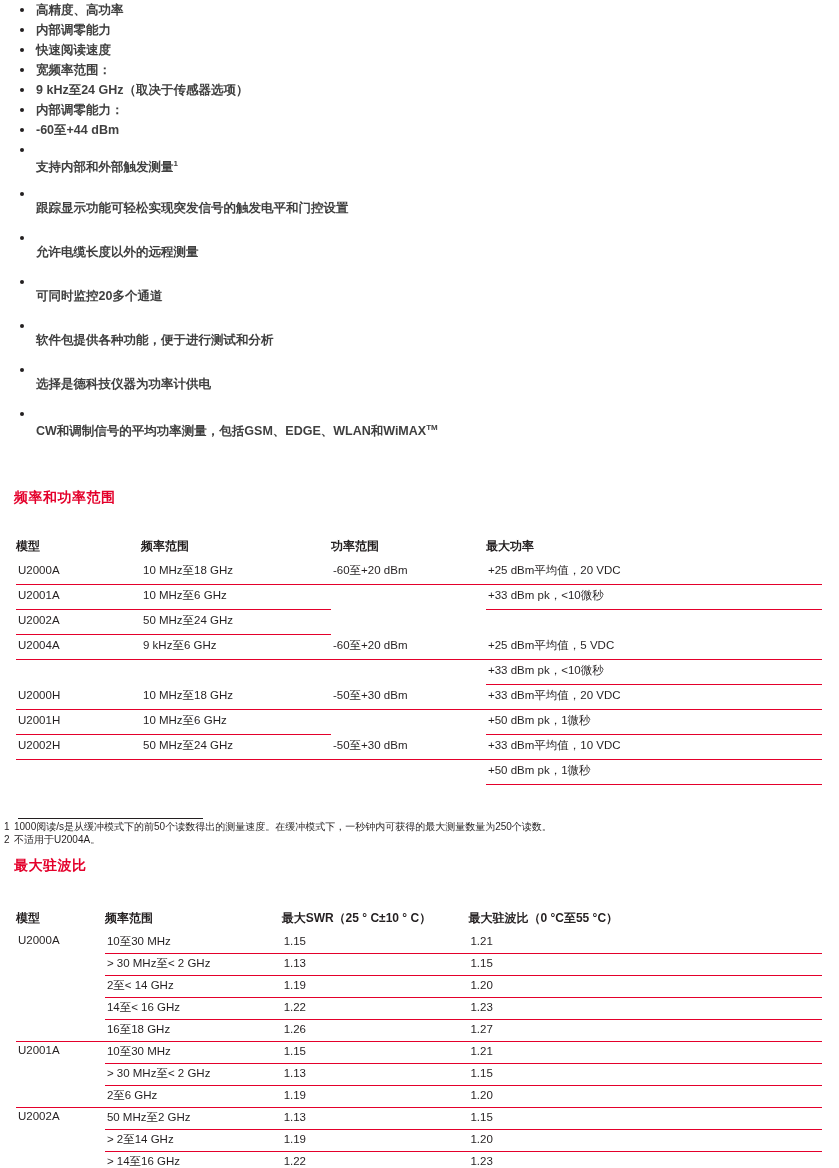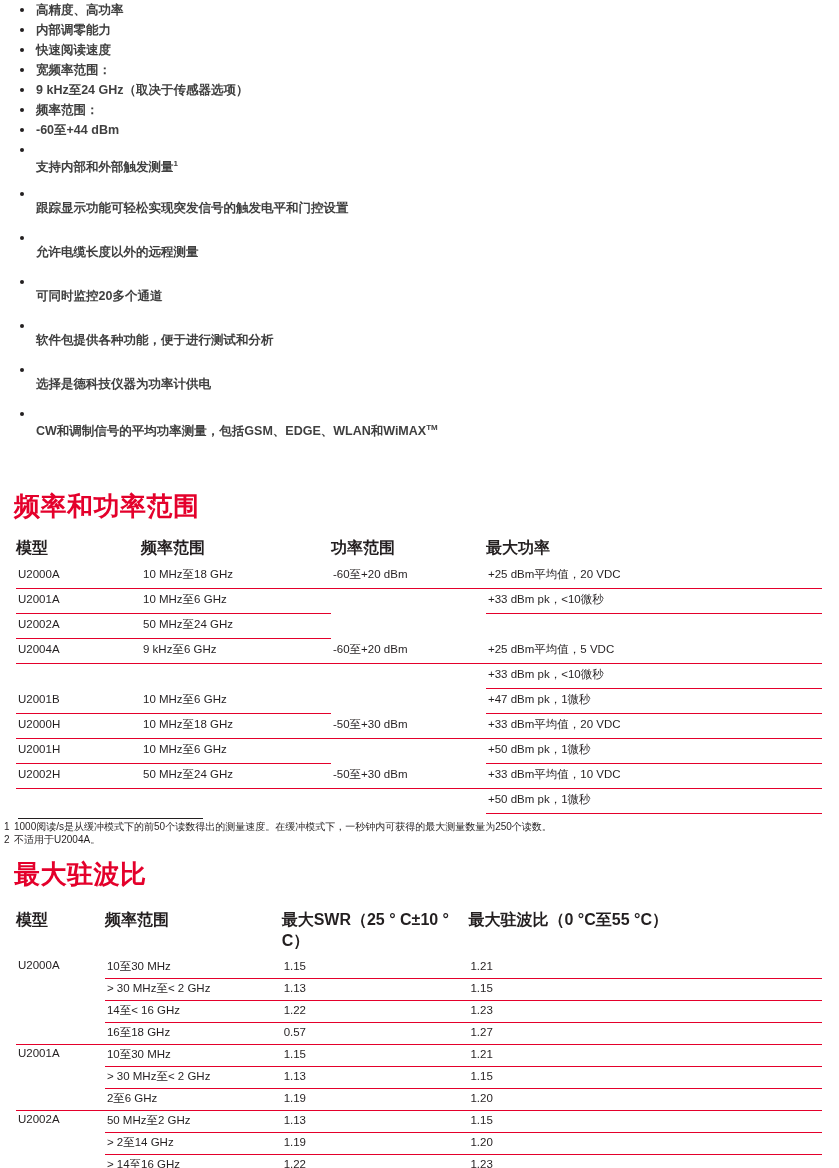--- a/index.html
+++ b/index.html
@@ -63,21 +63,21 @@
   sup {
     font-size: 8px;
     vertical-align: super;
   }
 
   
   .section-title {
     position: absolute;
     left: 14px;
     font-family: "Liberation Sans", sans-serif;
-    font-size: 26px;
+    font-size: 14px;
     font-weight: bold;
     color: #e4002b;
     letter-spacing: 0.5px;
   }
   #title-freq { top: 489px; }
   #title-swr  { top: 857px; text-align: center; }
 
   
   table {
     border-collapse: collapse;
@@ -85,21 +85,21 @@
     font-size: 11.5px;
   }
   table td, table th {
     padding: 0;
     vertical-align: top;
     text-align: left;
     font-weight: normal;
   }
   .hdr td {
     font-weight: bold;
-    font-size: 16px;
+    font-size: 12px;
     padding-bottom: 5px;
     color: #231f20;
   }
 
   
   #freq-table {
     left: 16px;
     top: 538px;
     width: 806px;
   }
@@ -175,21 +175,21 @@
 <body>
 
 <div class="page">
 
   <ul class="bullets" id="bullet-list">
       <li><span>高精度、高功率</span></li>
       <li><span>内部调零能力</span></li>
       <li><span>快速阅读速度</span></li>
       <li><span>宽频率范围：</span></li>
       <li><span>9 kHz至24 GHz（取决于传感器选项）</span></li>
-      <li><span>频率范围：</span></li>
+      <li><span>内部调零能力：</span></li>
       <li><span>-60至+44 dBm</span></li>
       <li class="tall">
         <span class="sub">支持内部和外部触发测量<sup>1</sup></span>
       </li>
       <li class="tall">
         <span class="sub">跟踪显示功能可轻松实现突发信号的触发电平和门控设置</span>
       </li>
       <li class="tall">
         <span class="sub">允许电缆长度以外的远程测量</span>
       </li>
@@ -247,26 +247,20 @@
           <td class="d">-60至+20 dBm</td>
           <td class="d">+25 dBm平均值，5 VDC</td>
         </tr>
         <tr>
           <td class="nb"></td>
           <td class="nb"></td>
           <td class="nb"></td>
           <td class="d">+33 dBm pk，&lt;10微秒</td>
         </tr>
         <tr>
-          <td class="d">U2001B</td>
-          <td class="d">10 MHz至6 GHz</td>
-          <td class="nb"></td>
-          <td class="d">+47 dBm pk，1微秒</td>
-        </tr>
-        <tr>
           <td class="d">U2000H</td>
           <td class="d">10 MHz至18 GHz</td>
           <td class="d">-50至+30 dBm</td>
           <td class="d">+33 dBm平均值，20 VDC</td>
         </tr>
         <tr>
           <td class="d">U2001H</td>
           <td class="d">10 MHz至6 GHz</td>
           <td class="nb"></td>
           <td class="d">+50 dBm pk，1微秒</td>
@@ -313,28 +307,34 @@
           <td class="d">1.21</td>
         </tr>
         <tr>
           <td class="modelblank"></td>
           <td class="d">&gt; 30 MHz至&lt; 2 GHz</td>
           <td class="d">1.13</td>
           <td class="d">1.15</td>
         </tr>
         <tr>
           <td class="modelblank"></td>
+          <td class="d">2至&lt; 14 GHz</td>
+          <td class="d">1.19</td>
+          <td class="d">1.20</td>
+        </tr>
+        <tr>
+          <td class="modelblank"></td>
           <td class="d">14至&lt; 16 GHz</td>
           <td class="d">1.22</td>
           <td class="d">1.23</td>
         </tr>
         <tr>
           <td class="model"></td>
           <td class="d">16至18 GHz</td>
-          <td class="d">0.57</td>
+          <td class="d">1.26</td>
           <td class="d">1.27</td>
         </tr>
         <tr>
           <td class="modelblank">U2001A</td>
           <td class="d">10至30 MHz</td>
           <td class="d">1.15</td>
           <td class="d">1.21</td>
         </tr>
         <tr>
           <td class="modelblank"></td>

